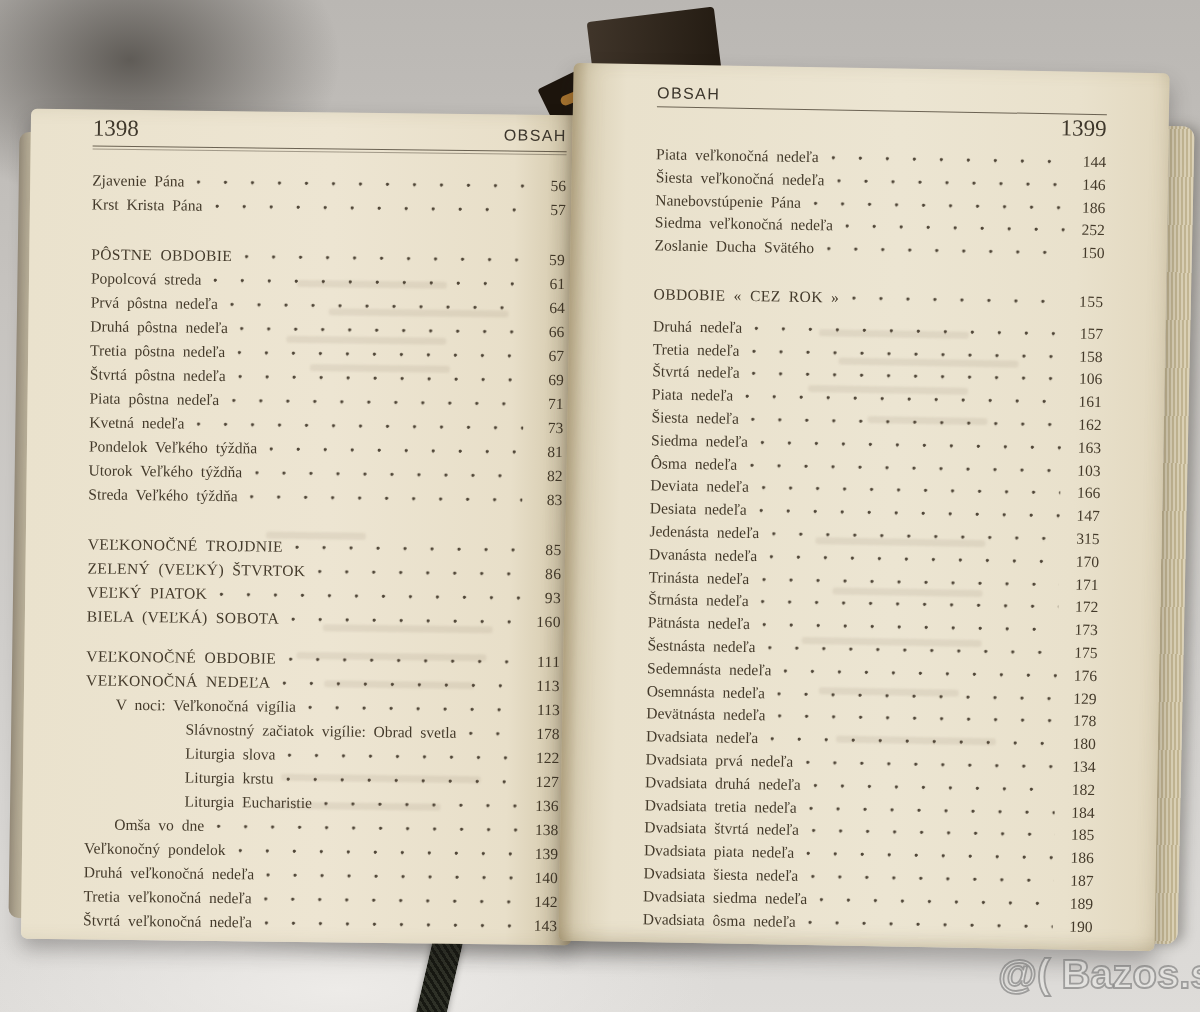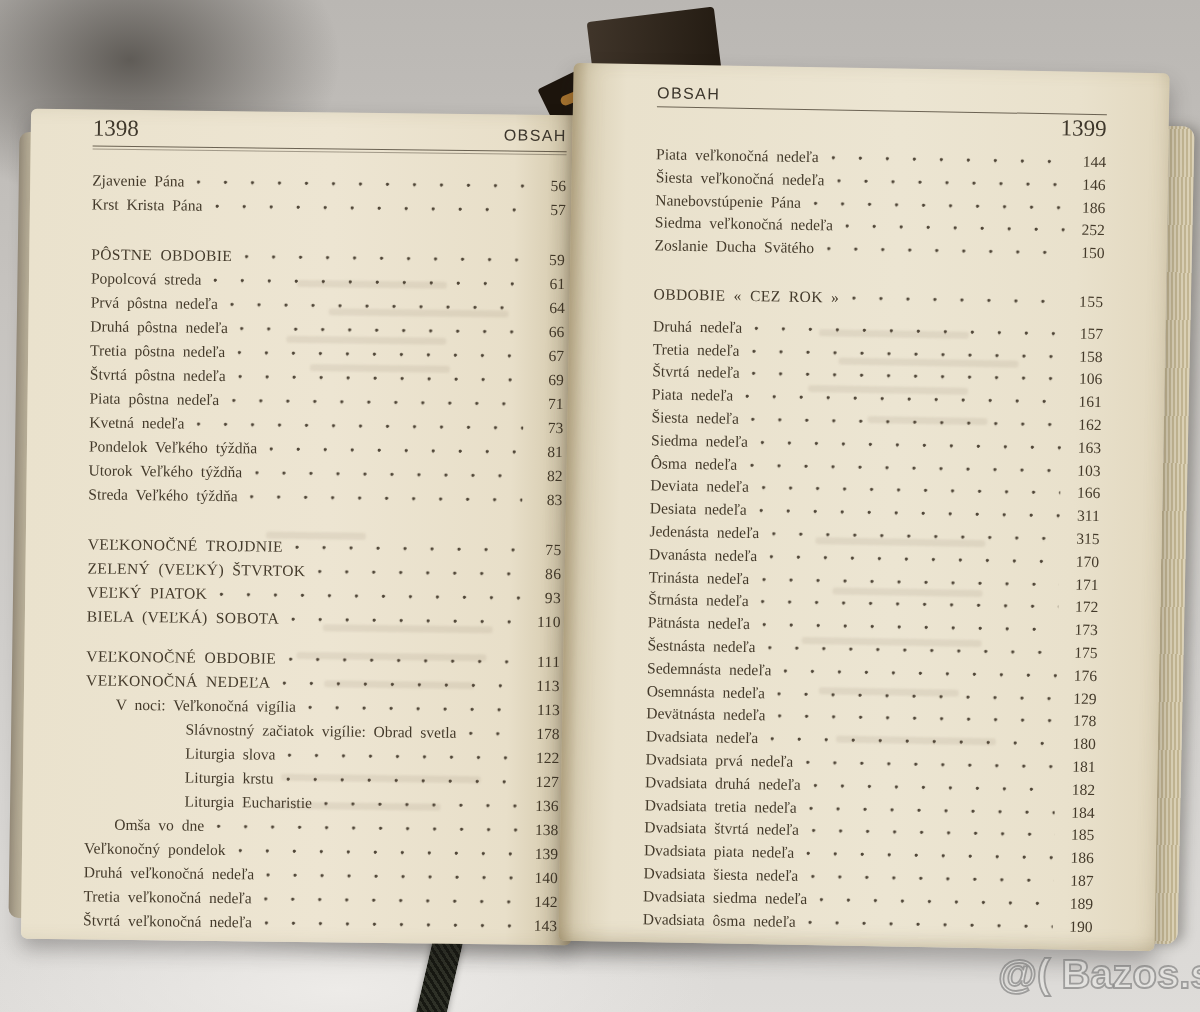--- a/index.html
+++ b/index.html
@@ -154,36 +154,36 @@
     <span class="pg">82</span>
   </div>
           <div class="row">
     <span class="lbl">Streda Veľkého týždňa</span>
     <span class="dots"></span>
     <span class="pg">83</span>
   </div>
           <div class="row gap-lg caps">
     <span class="lbl">VEĽKONOČNÉ TROJDNIE</span>
     <span class="dots"></span>
-    <span class="pg">75</span>
+    <span class="pg">85</span>
   </div>
           <div class="row caps">
     <span class="lbl">ZELENÝ (VEĽKÝ) ŠTVRTOK</span>
     <span class="dots"></span>
     <span class="pg">86</span>
   </div>
           <div class="row caps">
     <span class="lbl">VEĽKÝ PIATOK</span>
     <span class="dots"></span>
     <span class="pg">93</span>
   </div>
           <div class="row caps">
     <span class="lbl">BIELA (VEĽKÁ) SOBOTA</span>
     <span class="dots"></span>
-    <span class="pg">110</span>
+    <span class="pg">160</span>
   </div>
           <div class="row gap-md caps">
     <span class="lbl">VEĽKONOČNÉ OBDOBIE</span>
     <span class="dots"></span>
     <span class="pg">111</span>
   </div>
           <div class="row caps">
     <span class="lbl">VEĽKONOČNÁ NEDEĽA</span>
     <span class="dots"></span>
     <span class="pg">113</span>
@@ -325,21 +325,21 @@
     <span class="pg">103</span>
   </div>
           <div class="row">
     <span class="lbl">Deviata nedeľa</span>
     <span class="dots"></span>
     <span class="pg">166</span>
   </div>
           <div class="row">
     <span class="lbl">Desiata nedeľa</span>
     <span class="dots"></span>
-    <span class="pg">311</span>
+    <span class="pg">147</span>
   </div>
           <div class="row">
     <span class="lbl">Jedenásta nedeľa</span>
     <span class="dots"></span>
     <span class="pg">315</span>
   </div>
           <div class="row">
     <span class="lbl">Dvanásta nedeľa</span>
     <span class="dots"></span>
     <span class="pg">170</span>
@@ -380,21 +380,21 @@
     <span class="pg">178</span>
   </div>
           <div class="row">
     <span class="lbl">Dvadsiata nedeľa</span>
     <span class="dots"></span>
     <span class="pg">180</span>
   </div>
           <div class="row">
     <span class="lbl">Dvadsiata prvá nedeľa</span>
     <span class="dots"></span>
-    <span class="pg">181</span>
+    <span class="pg">134</span>
   </div>
           <div class="row">
     <span class="lbl">Dvadsiata druhá nedeľa</span>
     <span class="dots"></span>
     <span class="pg">182</span>
   </div>
           <div class="row">
     <span class="lbl">Dvadsiata tretia nedeľa</span>
     <span class="dots"></span>
     <span class="pg">184</span>

